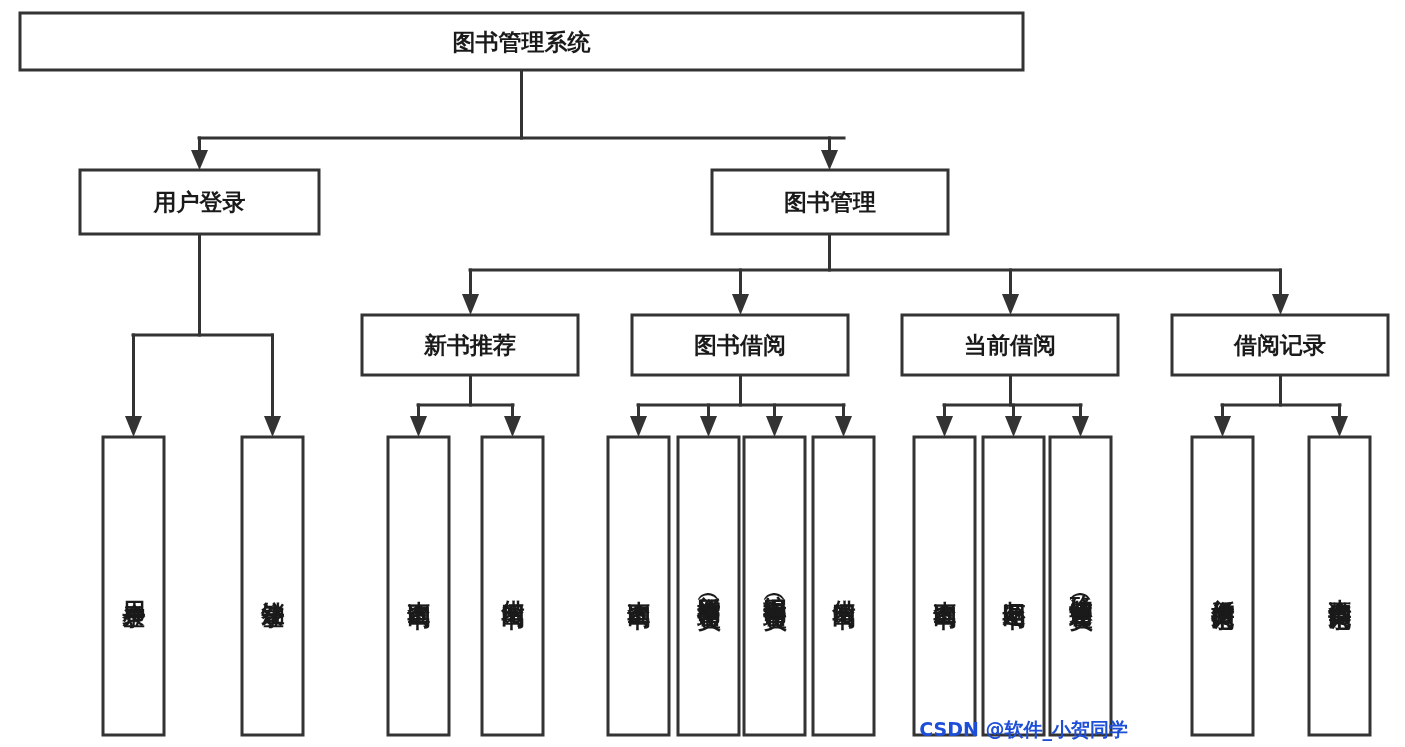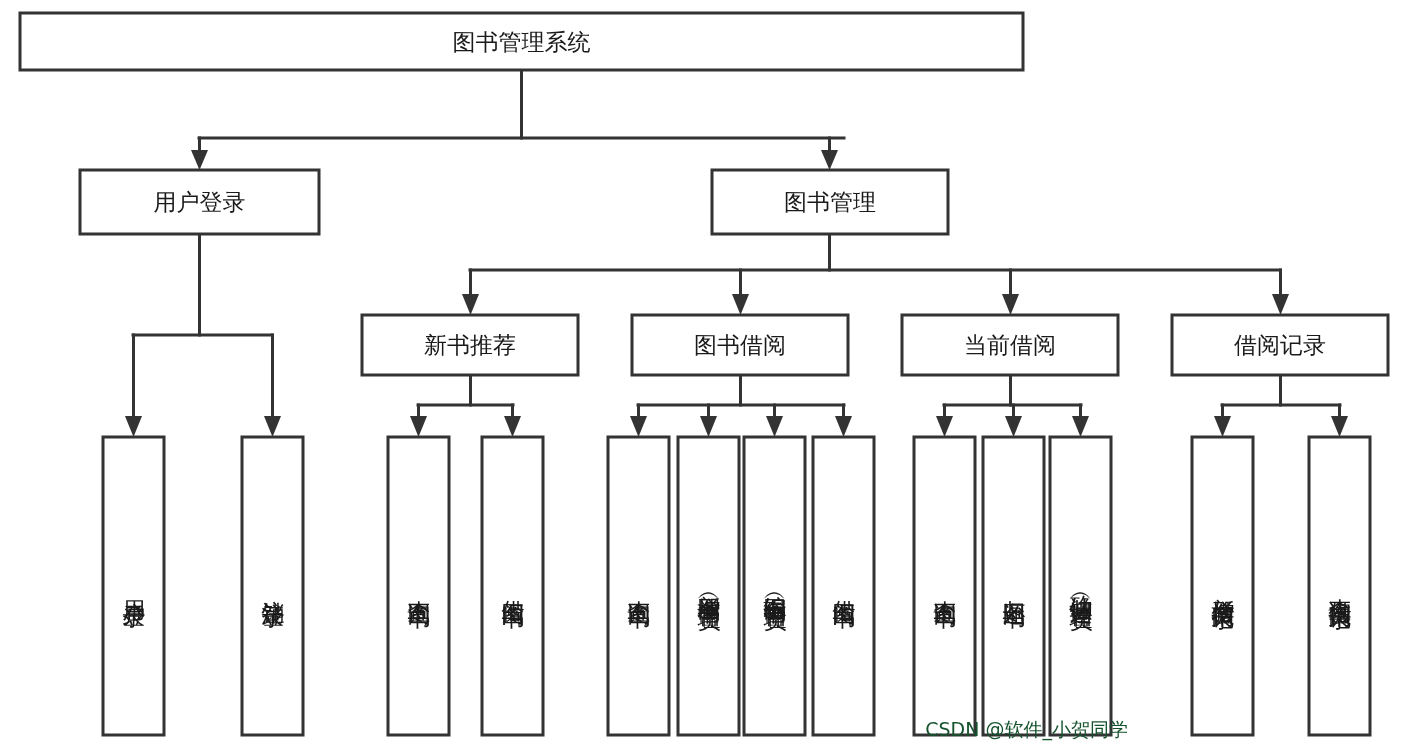--- a/index.html
+++ b/index.html
@@ -11,20 +11,21 @@
     width: 1405px;
     height: 747px;
     font-family: "DejaVu Sans", "Liberation Sans", sans-serif;
     overflow: hidden;
   }
   #diagram-root {
     position: relative;
     width: 1136px;
     height: 747px;
     background: #ffffff;
+    font-weight: bold;
   }
   svg.flowchart {
     position: absolute;
     left: 0;
     top: 0;
     width: 1405px;
     height: 747px;
     display: block;
   }
   .node-rect {
@@ -64,21 +65,21 @@
     text-align: center;
     white-space: nowrap;
     pointer-events: none;
   }
   .watermark {
     position: absolute;
     right: 8px;
     bottom: 4px;
     font-family: "DejaVu Sans", "Liberation Sans", sans-serif;
     font-size: 19px;
-    color: #14532d;
+    color: #1d4ed8;
     white-space: nowrap;
   }
 </style>
 </head>
 <body>
 
 <div id="diagram-root">
 
   <svg class="flowchart" viewBox="0 0 1405 747">
 

